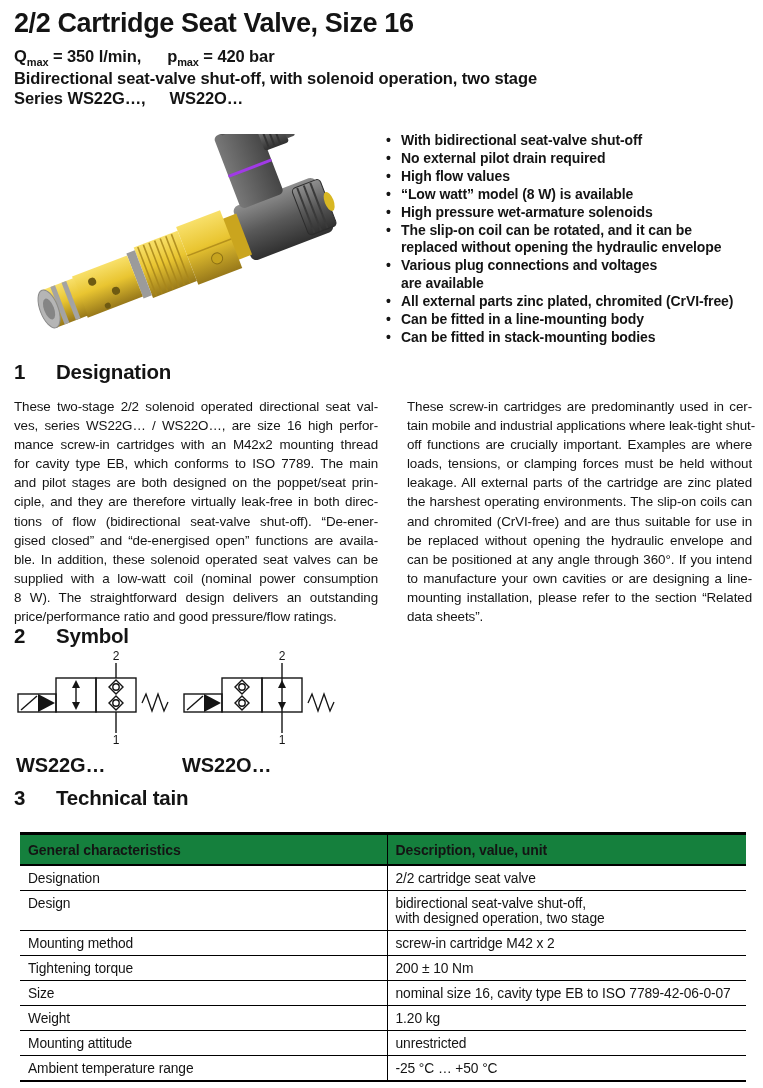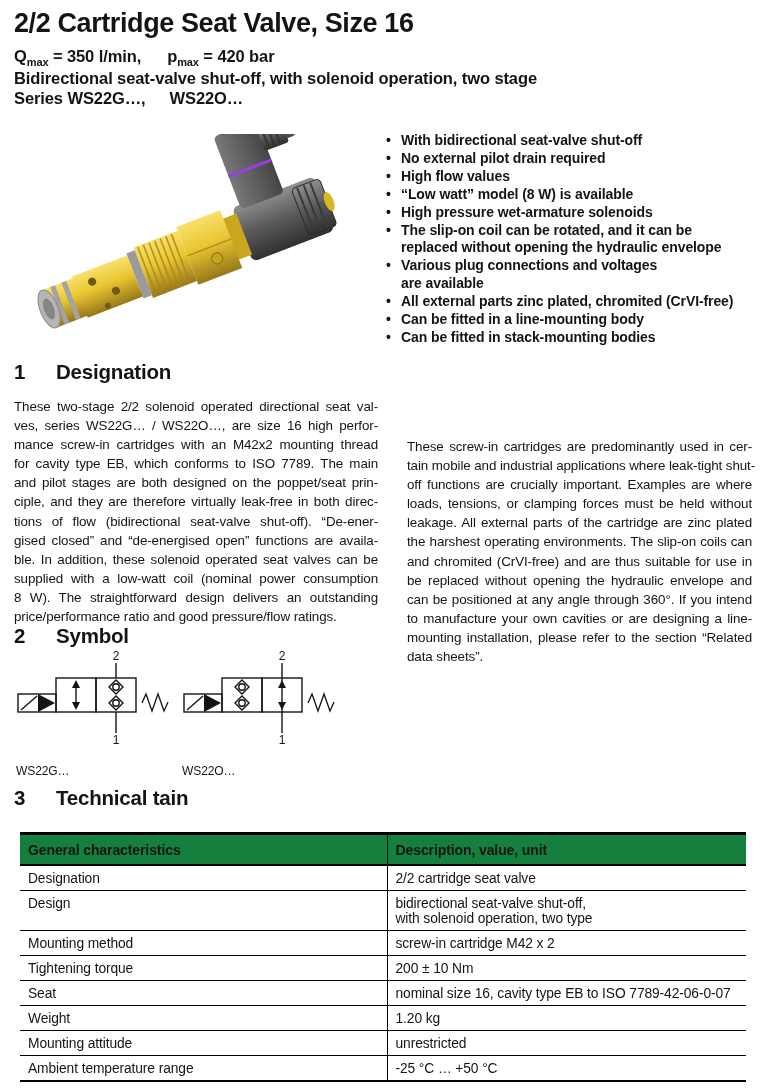--- a/index.html
+++ b/index.html
@@ -28,21 +28,21 @@
   .sec-head { display:flex; font-size:20.5px; font-weight:bold; letter-spacing:-0.2px; }
   .sec-num { width:42px; flex:none; }
 
   
   .col .pl { font-size:13.4px; line-height:19.1px; letter-spacing:-0.1px;
              text-align:justify; text-align-last:justify; white-space:nowrap; }
   .col .pl.last { text-align-last:left; }
 
   
   .sym-fig svg { display:block; }
-  .sym-label { font-weight:normal; font-size:12px; margin-top:18px; letter-spacing:-0.1px; }
+  .sym-label { font-weight:bold; font-size:20px; margin-top:8px; letter-spacing:-0.1px; }
   .sym-port { font-size:12px; font-family:"Liberation Sans",sans-serif; }
 
   
   table.tech { border-collapse:collapse; width:726px; table-layout:fixed;
                border-top:3px solid #000; border-bottom:2.5px solid #000; }
   .tech th { background:#15803d; text-align:left; font-size:14px; font-weight:bold;
              padding:7px 8px 6px 8px; border-bottom:2px solid #000; letter-spacing:-0.1px; }
   .tech td { font-size:13.8px; padding:5px 8px 4px 8px; border-bottom:1.5px solid #000;
              white-space:pre-line; vertical-align:top; letter-spacing:-0.1px; }
   .tech col.c1 { width:367px; }
@@ -194,21 +194,21 @@
     <div class="pl">for cavity type EB, which conforms to ISO 7789. The main</div>
     <div class="pl">and pilot stages are both designed on the poppet/seat prin-</div>
     <div class="pl">ciple, and they are therefore virtually leak-free in both direc-</div>
     <div class="pl">tions of flow (bidirectional seat-valve shut-off). “De-ener-</div>
     <div class="pl">gised closed” and “de-energised open” functions are availa-</div>
     <div class="pl">ble. In addition, these solenoid operated seat valves can be</div>
     <div class="pl">supplied with a low-watt coil (nominal power consumption</div>
     <div class="pl">8 W). The straightforward design delivers an outstanding</div>
     <div class="pl last">price/performance ratio and good pressure/flow ratings.</div>
   </div>
-<div class="abs col" style="left:407px; top:397px; width:345px;margin-top:40px;">
+<div class="abs col" style="left:407px; top:397px; width:345px;">
     <div class="pl">These screw-in cartridges are predominantly used in cer-</div>
     <div class="pl">tain mobile and industrial applications where leak-tight shut-</div>
     <div class="pl">off functions are crucially important. Examples are where</div>
     <div class="pl">loads, tensions, or clamping forces must be held without</div>
     <div class="pl">leakage. All external parts of the cartridge are zinc plated</div>
     <div class="pl">the harshest operating environments. The slip-on coils can</div>
     <div class="pl">and chromited (CrVI-free) and are thus suitable for use in</div>
     <div class="pl">be replaced without opening the hydraulic envelope and</div>
     <div class="pl">can be positioned at any angle through 360°. If you intend</div>
     <div class="pl">to manufacture your own cavities or are designing a line-</div>
@@ -293,32 +293,32 @@
     </tr>
   </thead>
   <tbody>
       <tr>
         <td>Designation</td>
         <td>2/2 cartridge seat valve</td>
       </tr>
       <tr>
         <td>Design</td>
         <td>bidirectional seat-valve shut-off,
-with solenoid operation, two type</td>
+with designed operation, two stage</td>
       </tr>
       <tr>
         <td>Mounting method</td>
         <td>screw-in cartridge M42 x 2</td>
       </tr>
       <tr>
         <td>Tightening torque</td>
         <td>200 ± 10 Nm</td>
       </tr>
       <tr>
-        <td>Seat</td>
+        <td>Size</td>
         <td>nominal size 16, cavity type EB to ISO 7789-42-06-0-07</td>
       </tr>
       <tr>
         <td>Weight</td>
         <td>1.20 kg</td>
       </tr>
       <tr>
         <td>Mounting attitude</td>
         <td>unrestricted</td>
       </tr>

